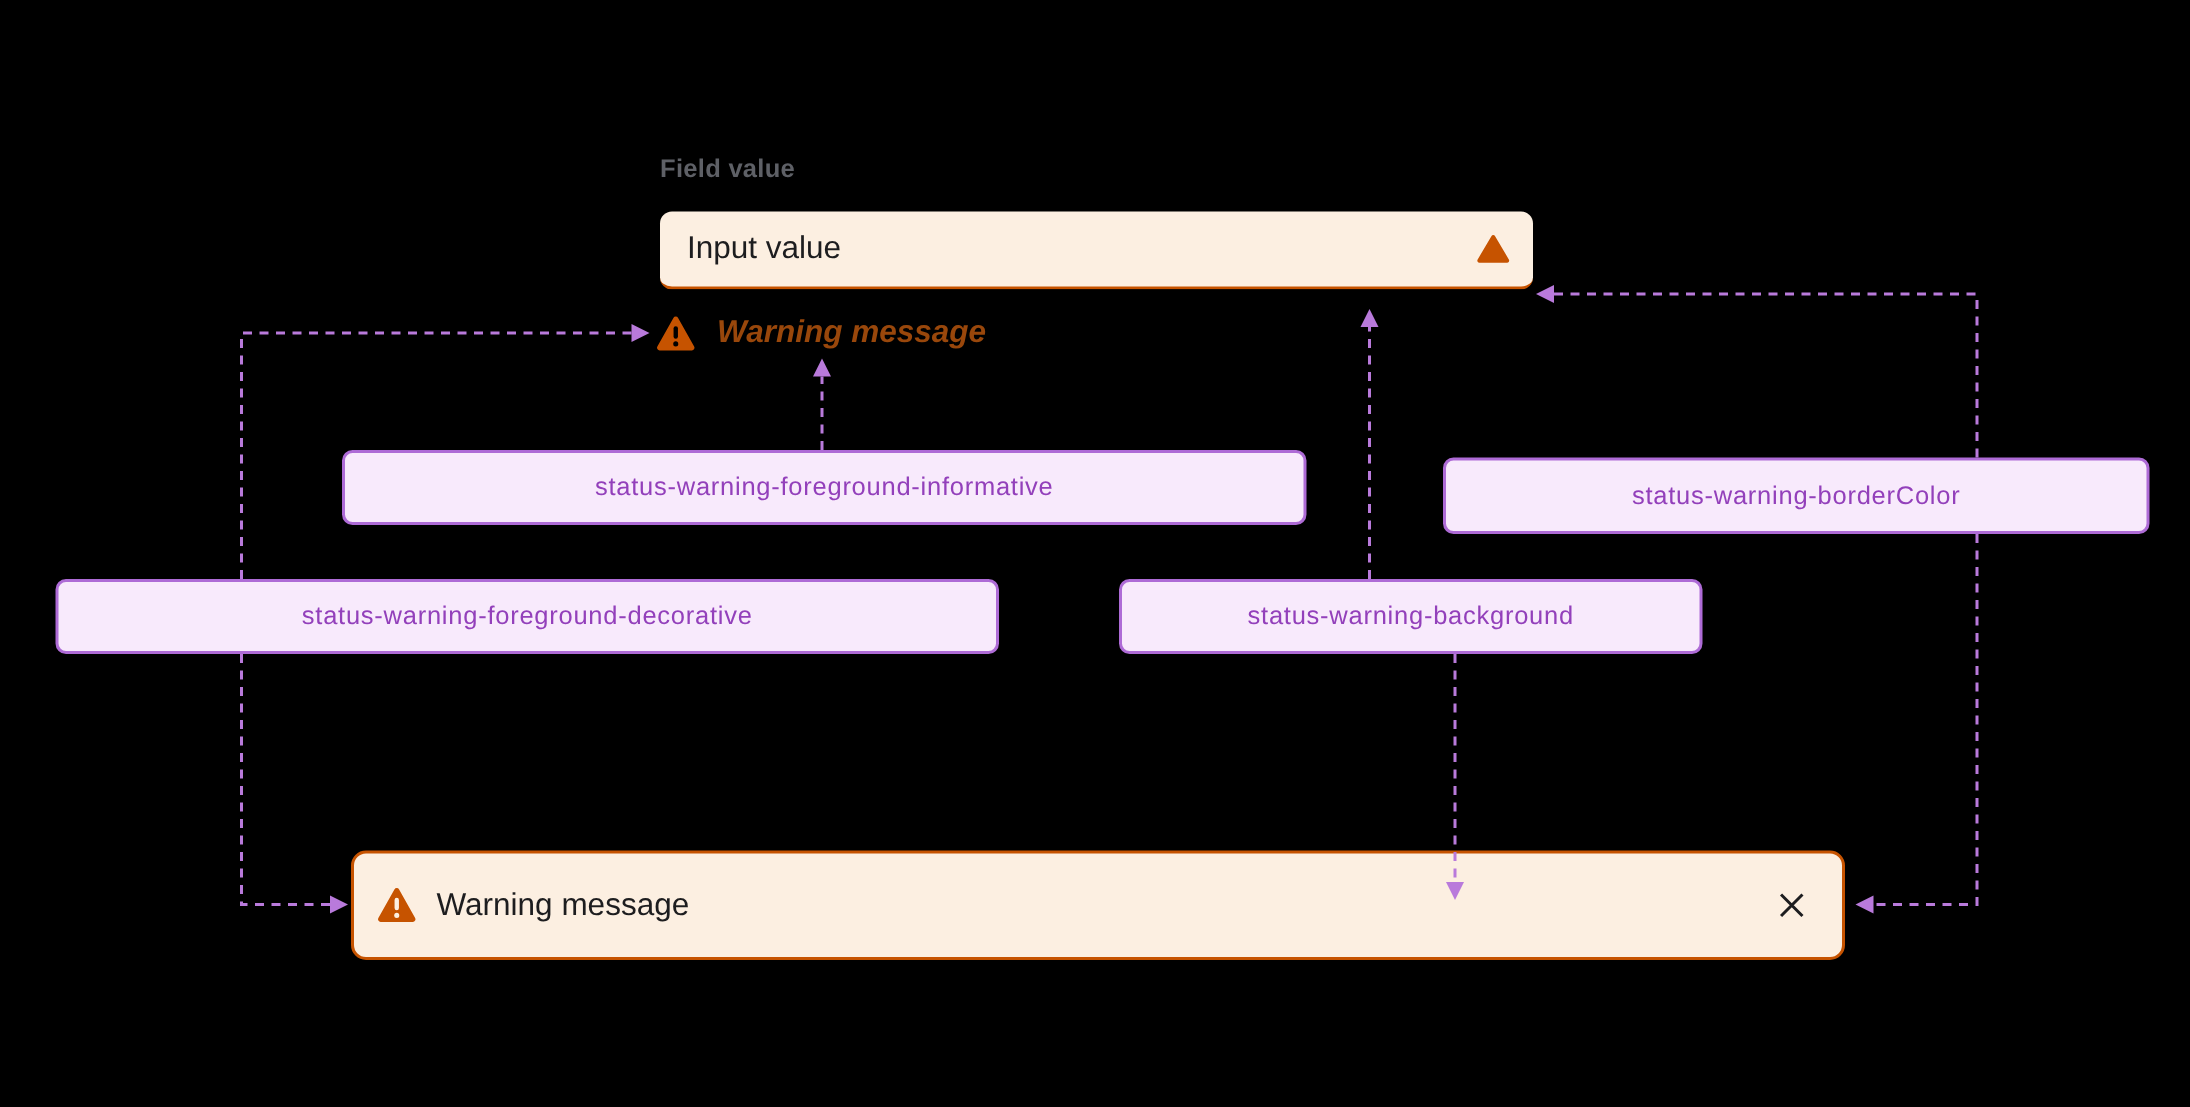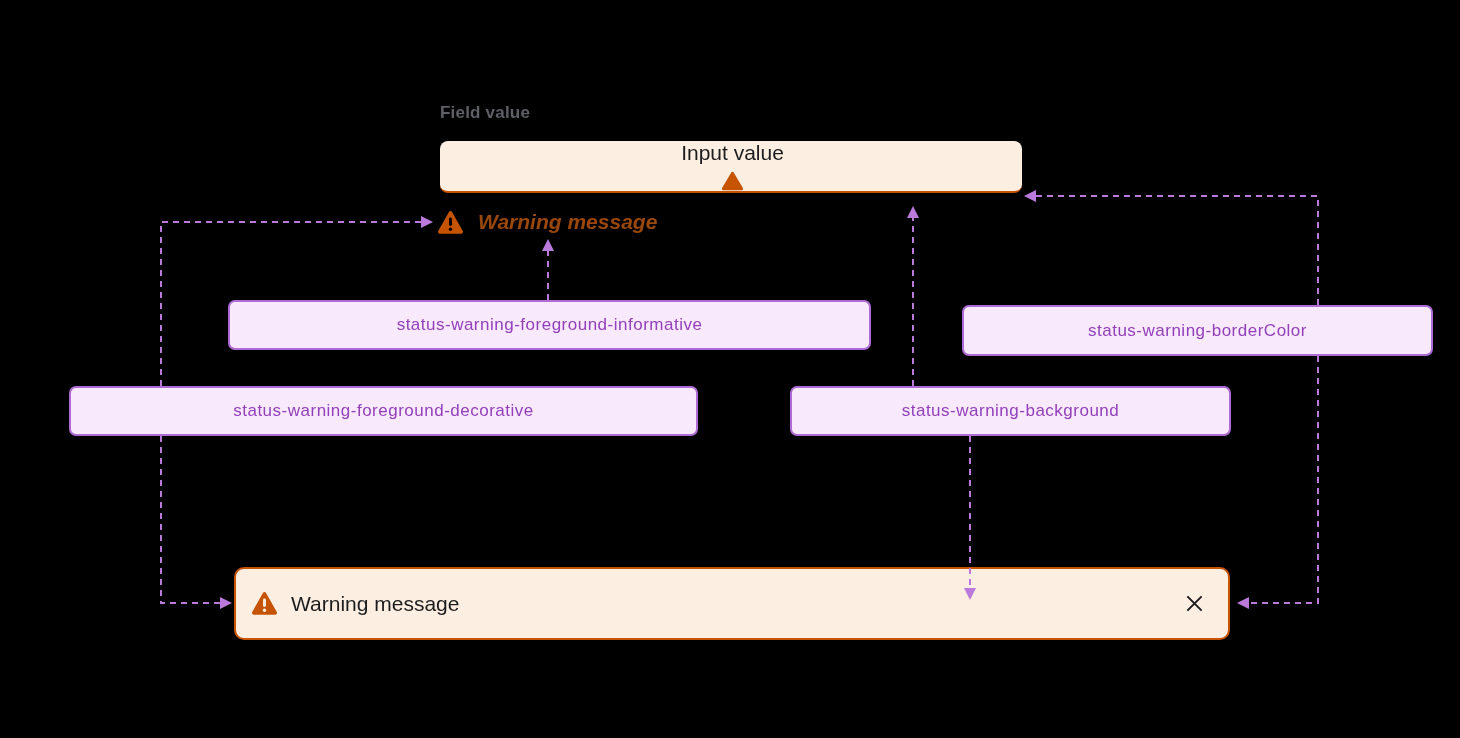--- a/index.html
+++ b/index.html
@@ -31,21 +31,21 @@
     position:absolute;left:440px;top:103px;
     font-size:17px;font-weight:700;color:var(--field-label);letter-spacing:.2px;
   }
   
   .text-input{
     position:absolute;left:440px;top:141px;width:582px;height:52px;
     background:var(--status-background);
     border:none;border-bottom:2px solid var(--status-border-color);
     border-radius:8px;
     display:flex;align-items:center;justify-content:space-between;
-    padding:0 15px 0 18px;z-index:1;flex-direction:column;
+    padding:0 15px 0 18px;z-index:1;
   }
   .input-value{font-size:21px;color:var(--text-dark);}
   .tri-icon{display:block;color:var(--status-icon);}
   
   .helptext{
     position:absolute;left:437px;top:208px;height:28px;
     display:flex;align-items:center;gap:14px;z-index:1;
   }
   .helptext .msg{
     font-size:21px;font-style:italic;font-weight:600;
@@ -56,22 +56,22 @@
   .cutout-cream{fill:var(--status-background);}
   
   .token{
     position:absolute;display:flex;align-items:center;justify-content:center;
     background:var(--token-bg);border:2px solid var(--token-border);border-radius:7px;
     font-family:Liberation Sans, sans-serif;
     font-size:17px;color:var(--token-text);letter-spacing:.5px;z-index:1;white-space:nowrap;
   }
   .token-informative{left:228px;top:300px;width:643px;height:50px;}
   .token-bordercolor{left:962px;top:305px;width:471px;height:51px;}
-  .token-decorative{left:37px;top:386px;width:629px;height:50px;margin-left:32px;}
-  .token-background{left:790px;top:386px;width:441px;height:50px;}
+  .token-decorative{left:37px;top:386px;width:629px;height:50px;}
+  .token-background{left:746px;top:386px;width:389px;height:50px;}
   
   .banner{
     position:absolute;left:234px;top:567px;width:996px;height:73px;
     background:var(--status-background);
     border:2px solid var(--status-border-color);border-radius:10px;
     display:flex;align-items:center;gap:13px;
     padding:0 22px 0 15px;z-index:1;
   }
   .banner .msg{font-size:21px;color:var(--text-dark);flex:1;}
   .close-btn{

